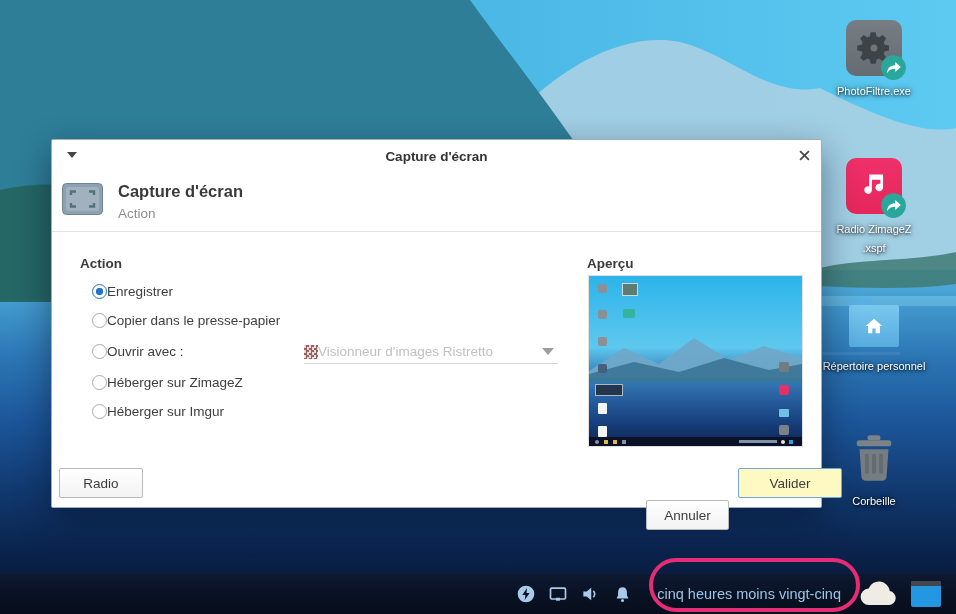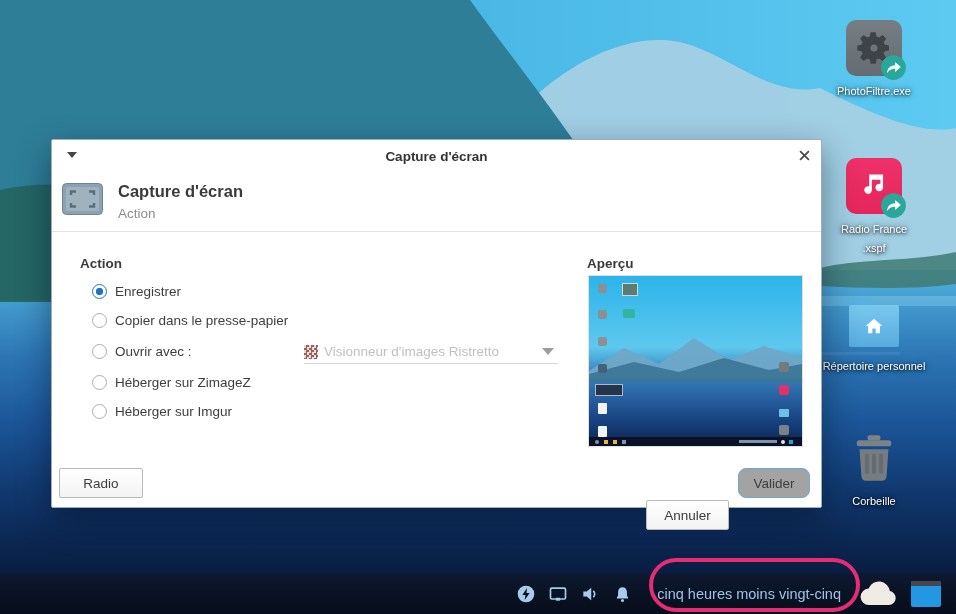--- a/index.html
+++ b/index.html
@@ -44,25 +44,25 @@
   .menu-btn{position:absolute;left:11px;top:7px;width:18px;height:16px;display:flex;align-items:center;justify-content:center;cursor:pointer;}
   .tri-down{width:0;height:0;border-left:5px solid transparent;border-right:5px solid transparent;border-top:6px solid #454545;}
   .dlg-title{position:absolute;left:0;right:0;top:0;height:30px;line-height:33px;text-align:center;
              font-weight:bold;font-size:13.5px;color:#333;}
   .close-btn{position:absolute;right:7px;top:5px;width:20px;height:20px;display:flex;align-items:center;justify-content:center;cursor:pointer;}
   .hdr-icon{position:absolute;left:10px;top:43px;}
   .hdr-title{position:absolute;left:66px;top:42px;font-size:16.5px;font-weight:bold;color:#3a3a3a;}
   .hdr-sub{position:absolute;left:66px;top:66px;font-size:13.5px;color:#8e8e8e;}
   .hdr-sep{position:absolute;top:91px;left:0;right:0;border-top:1px solid #e3e3e3;}
   .sec-label{position:absolute;font-size:13.5px;font-weight:bold;color:#3b3b3b;}
-  .opt{position:absolute;left:40px;display:flex;align-items:center;gap:8px;height:20px;cursor:pointer;}
+  .opt{position:absolute;left:40px;display:flex;align-items:center;gap:0;height:20px;cursor:pointer;}
   .radio{width:15px;height:15px;border-radius:50%;border:1px solid #ababab;background:#fff;box-sizing:border-box;flex:0 0 auto;}
   .radio.sel{border:1px solid #2273c8;background:radial-gradient(circle closest-side,#2273c8 0%,#2273c8 54%,#fff 58%);}
   .opt-label{font-size:13.5px;color:#3e3e3e;}
-  .combo{position:absolute;left:252px;top:200px;width:254px;height:24px;display:flex;align-items:center;gap:6px;
+  .combo{position:absolute;left:252px;top:200px;width:254px;height:24px;display:flex;align-items:center;
          border-bottom:1px solid #d6d6d6;box-sizing:border-box;cursor:default;}
   .check-ic{width:14px;height:14px;flex:0 0 auto;
             background-image:conic-gradient(#96625f 0 25%,#e7dcdb 0 50%,#96625f 0 75%,#e7dcdb 0);
             background-size:5px 5px;}
   .combo-val{flex:1;font-size:13.5px;color:#c0c0c0;white-space:nowrap;overflow:hidden;}
   .combo-arrow{width:0;height:0;border-left:6px solid transparent;border-right:6px solid transparent;
                border-top:7px solid #9e9e9e;margin-right:4px;}
   
   .preview{position:absolute;left:537px;top:136px;width:213px;height:170px;overflow:hidden;
            outline:1px solid rgba(0,0,0,.12);
@@ -70,21 +70,21 @@
   .pv-svg{position:absolute;inset:0;}
   .pv-bar{position:absolute;left:0;right:0;bottom:0;height:9px;background:#0b1228;}
   .pv-bar i{position:absolute;top:2.5px;width:4px;height:4px;display:block;}
   .mini{position:absolute;display:block;}
   
   .btn{position:absolute;top:328px;height:30px;border:1px solid #b9b9b9;border-radius:2px;
        background:linear-gradient(180deg,#ffffff,#f3f3f3);font-size:13.5px;color:#3d3d3d;
        font-family:"Liberation Sans",sans-serif;cursor:pointer;}
   .btn-help{left:7px;width:84px;}
   .btn-cancel{left:594px;width:83px;margin-top:32px;}
-  .btn-ok{left:686px;width:72px;background:#a3a3a3;border-color:#72a9d3;border-radius:8px;}
+  .btn-ok{left:686px;width:104px;background:#fef9c3;border-color:#72a9d3;}
 </style>
 </head>
 <body>
 
 <div class="wallpaper">
   <svg width="956" height="614" viewBox="0 0 956 614">
     <defs>
       <linearGradient id="sky" x1="0" y1="0" x2="1" y2="0">
         <stop offset="0" stop-color="#38a5da"></stop>
           <stop offset="1" stop-color="#5ccaf1"></stop>
@@ -133,21 +133,21 @@
     <svg class="note" width="34" height="34" viewBox="0 0 24 24">
       <path fill="#ffffff" d="M8.6 4.5 L18.4 4.5 L18.4 13.8 a2.7 2.7 0 1 1-1.9-2.6 V8.3 H10.5 v7.3 a2.7 2.7 0 1 1-1.9-2.6 Z"></path>
     </svg>
     <span class="badge">
       <svg width="27" height="27" viewBox="0 0 24 24">
         <circle cx="12" cy="12" r="11" fill="#2aa79b"></circle>
         <path d="M13.5 7 L18.5 11.5 L13.5 16 V13.2 C9.6 13.3 7.6 14.8 6.3 17.2 C6.4 12.4 9 10.3 13.5 9.9 Z" fill="#ffffff"></path>
       </svg>
     </span>
   </div>
-  <div>Radio France .xspf</div>
+  <div>Radio ZimageZ .xspf</div>
 </div>
 
 <div class="dicon" style="left:816px;top:295px;width:116px;">
   <div class="ic">
     <span class="folder-tab"></span>
     <span class="folder-body">
       <svg width="22" height="22" viewBox="0 0 24 24">
         <path d="M12 4 L21 12 H18.4 V20 H13.8 v-5.2 h-3.6 V20 H5.6 V12 H3 Z" fill="#ffffff"></path>
       </svg>
     </span>

